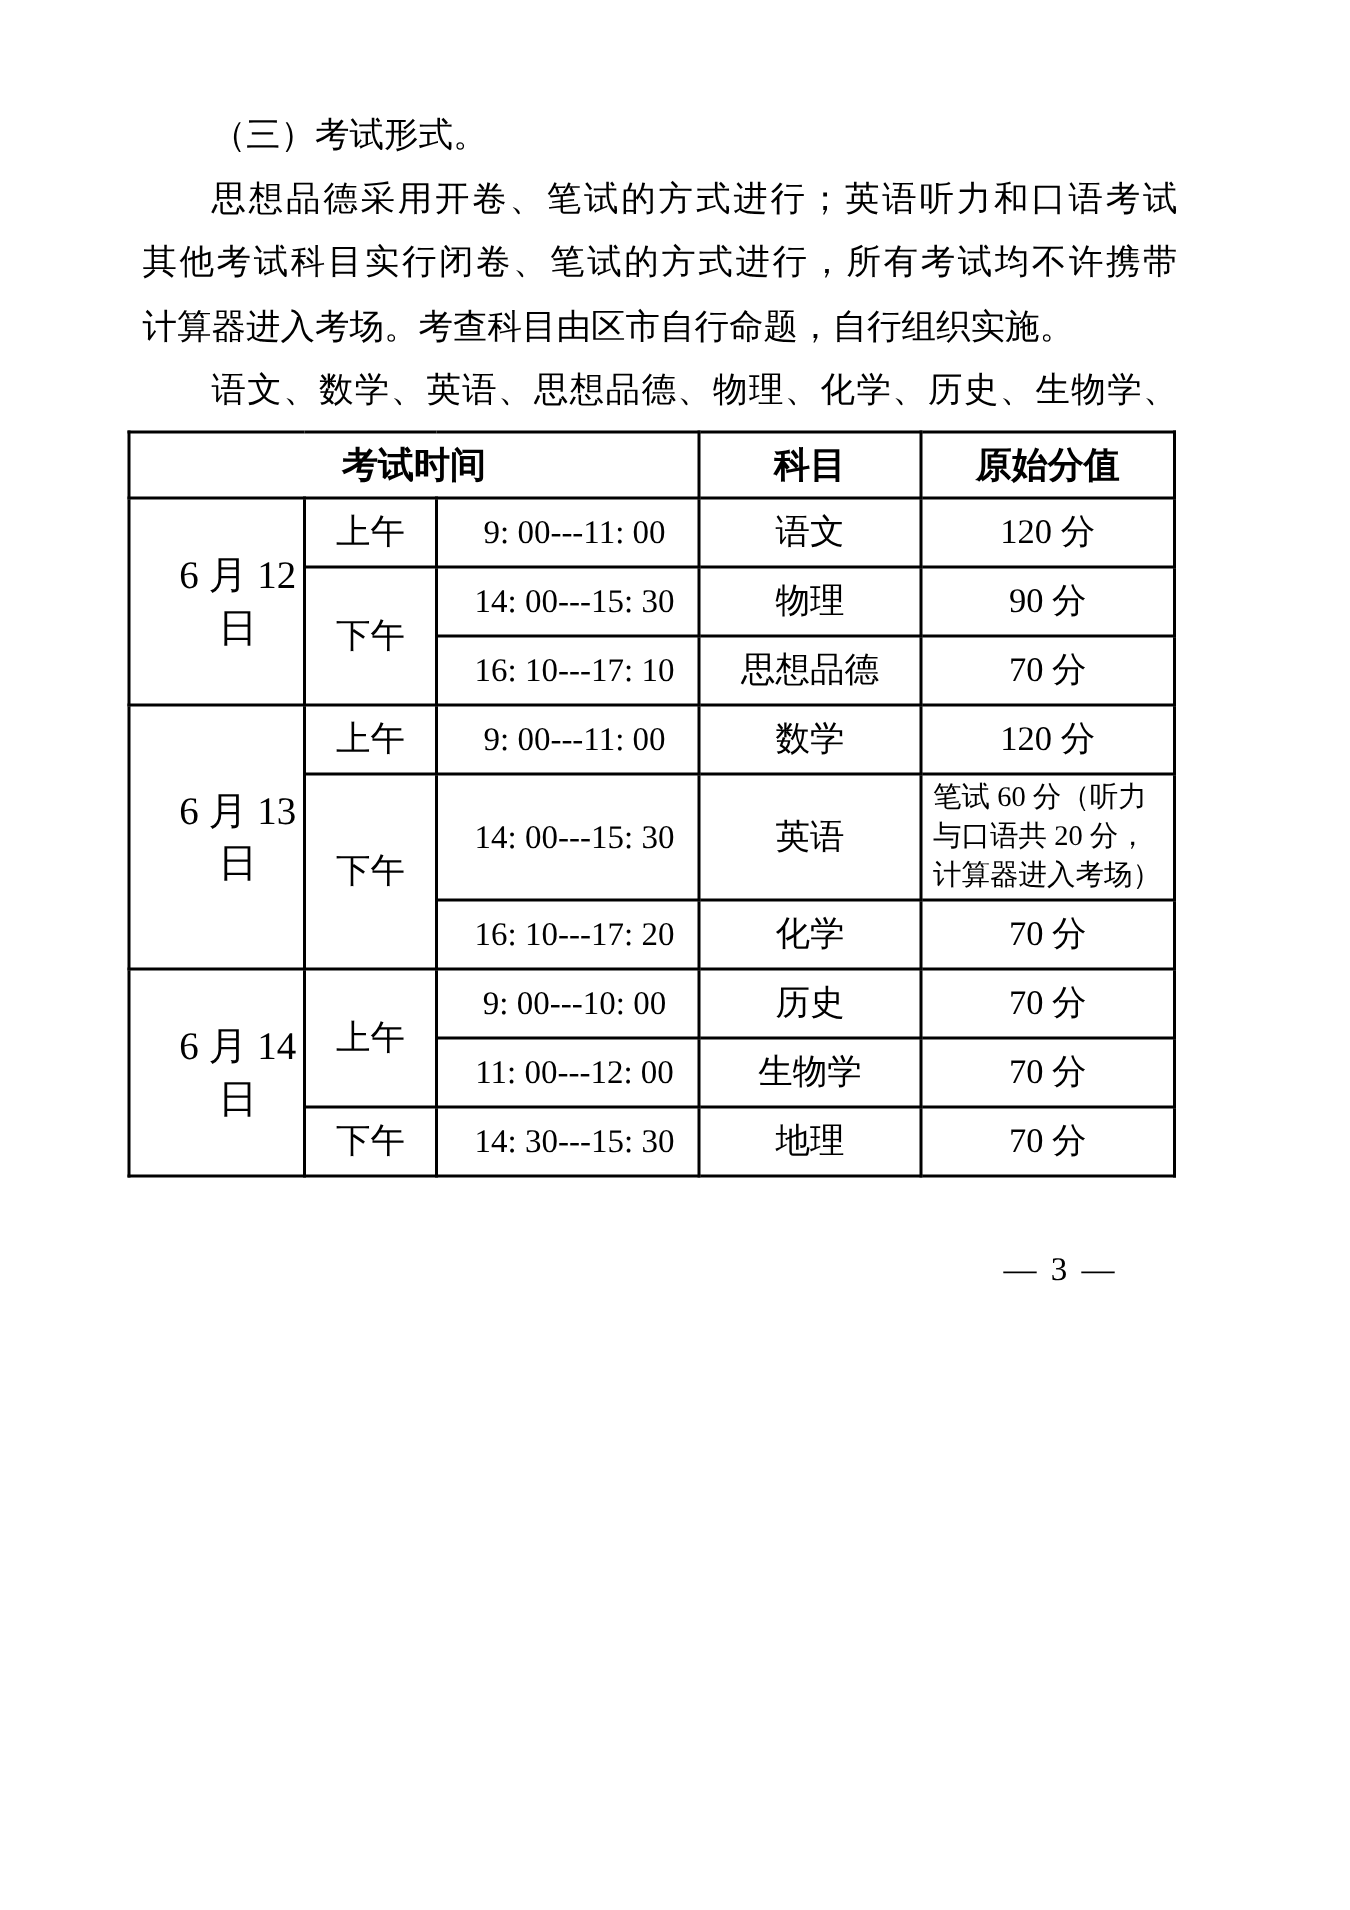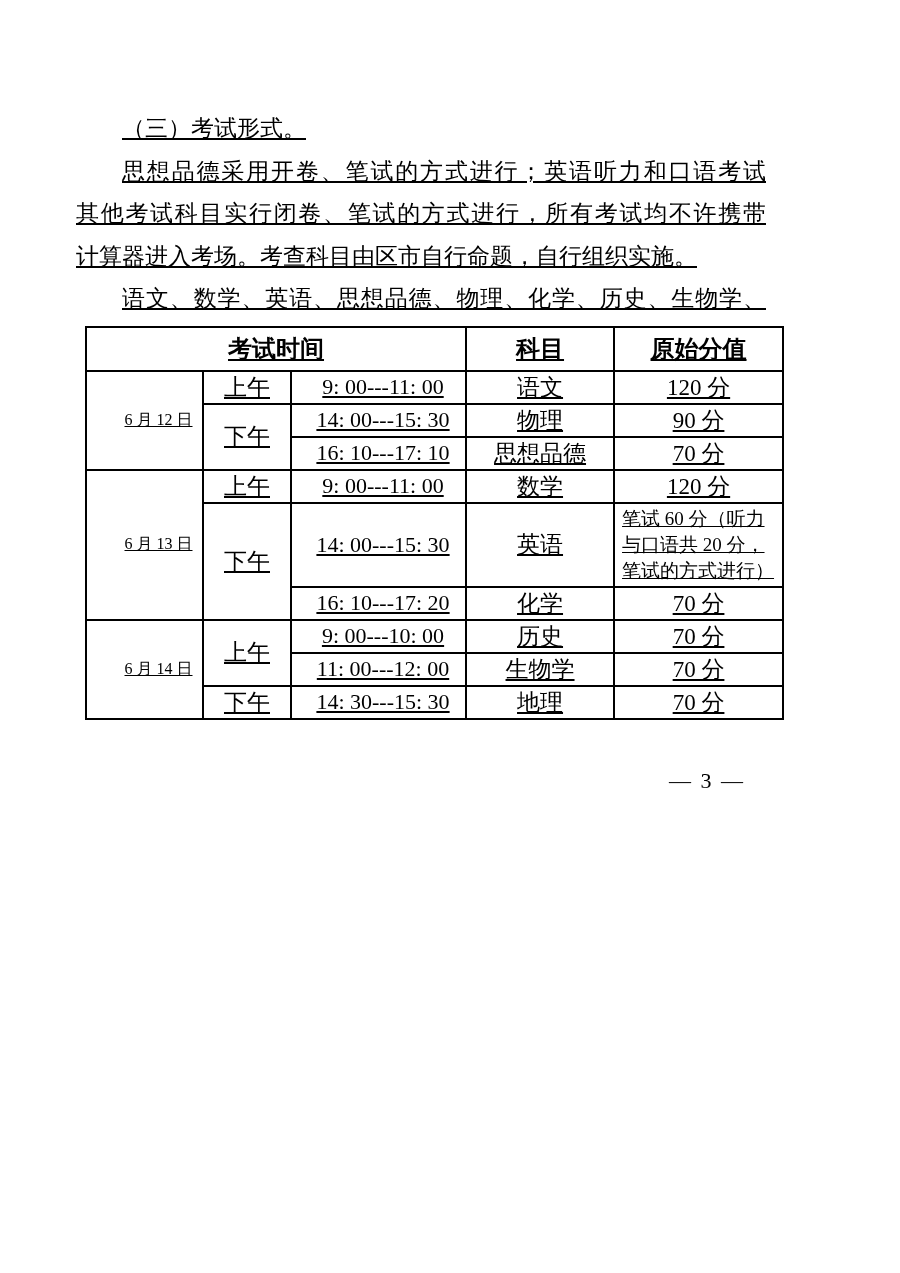--- a/index.html
+++ b/index.html
@@ -7,24 +7,23 @@
   .page {
     position: relative;
     width: 900px;
     height: 1273px;
     background: #ffffff;
     color: #000;
     font-family: "Liberation Serif", "DejaVu Serif", serif;
     overflow: hidden;
   }
   .text-block {
-    margin-left: 76px;
-    padding-top: 108px;
+    margin-left: 95px;
+    padding-top: 69px;
     width: 690px;
-    text-decoration: underline;
   }
   .line {
     font-size: 23px;
     line-height: 42.5px;
     height: 42.5px;
     white-space: nowrap;
   }
   .line.fill {
     white-space: normal;
     text-align: justify;
@@ -38,30 +37,29 @@
     margin: 5px 0 0 85px;
     width: 697px;
   }
   .schedule th, .schedule td {
     border: 2px solid #000;
     text-align: center;
     vertical-align: middle;
     padding: 0;
     font-size: 23px;
     overflow: hidden;
-    text-decoration: underline;
   }
   .schedule th {
     font-family: "Liberation Sans", "DejaVu Sans", sans-serif;
     font-weight: bold;
     font-size: 24px;
     height: 44px;
   }
-  .schedule td { height: 33px; }
-  .schedule td.date { font-size: 16px; padding-left: 28px; }
+  .schedule td { height: 46px; }
+  .schedule td.date { font-size: 26px; padding-left: 28px; }
   .schedule td.time {
     text-align: center;
     padding-left: 9px;
     font-size: 22px;
     white-space: nowrap;
   }
   .schedule tr.tall td { height: 84px; }
   .schedule td.score-detail {
     text-align: left;
     font-size: 19px;
@@ -130,21 +128,21 @@
         <td>数学</td>
         <td>120 分</td>
       </tr>
       <tr class="tall">
         <td rowspan="2">下午</td>
         <td class="time">14: 00---15: 30</td>
         <td>英语</td>
         <td class="score-detail">
           <div>笔试 60 分（听力</div>
           <div>与口语共 20 分，</div>
-          <div>笔试的方式进行）</div>
+          <div>计算器进入考场）</div>
         </td>
       </tr>
       <tr>
         <td class="time">16: 10---17: 20</td>
         <td>化学</td>
         <td>70 分</td>
       </tr>
 
       <tr>
         <td rowspan="3" class="date">6 月 14 日</td>

